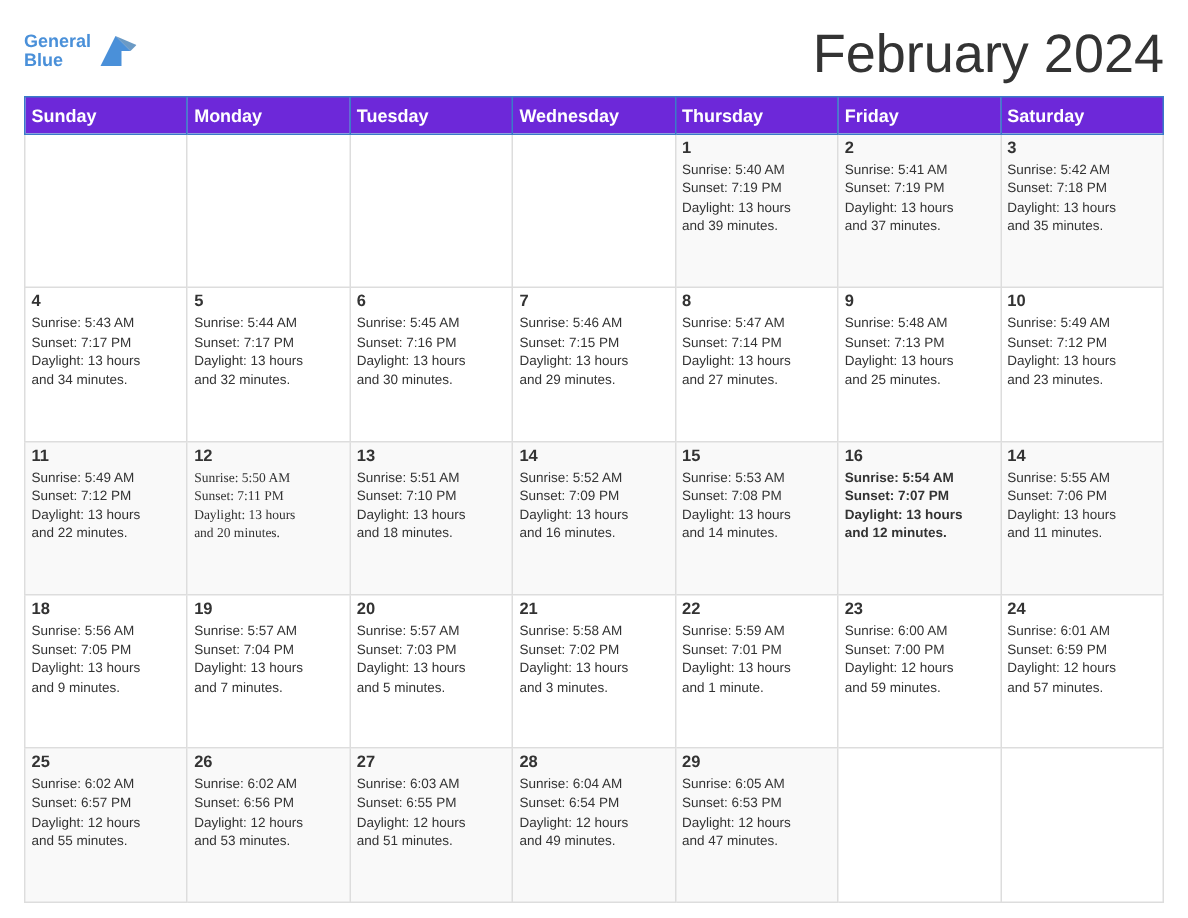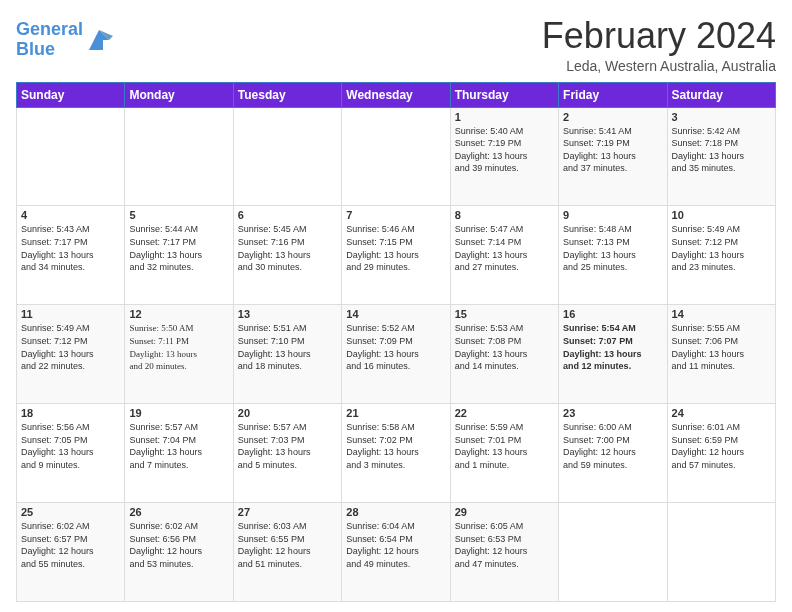--- a/index.html
+++ b/index.html
@@ -22,21 +22,21 @@
       justify-content: space-between;
       align-items: flex-start;
       margin-bottom: 8px;
     }
     .logo {
       display: flex;
       align-items: center;
       margin-top: 4px;
     }
     .logo-text {
-      font-size: 18px;
+      font-size: 12px;
       font-weight: bold;
       color: #333;
       line-height: 1.1;
     }
     .logo-text span {
       color: #4a90d9;
     }
     .logo-icon {
       width: 28px;
       height: 28px;
@@ -115,21 +115,20 @@
           <span style="color:#4a90d9;">Blue</span>
         </div>
       </div>
       <svg class="logo-icon" viewBox="0 0 28 28" xmlns="http://www.w3.org/2000/svg">
         <polygon points="4,24 14,4 24,14 18,14 18,24" fill="#4a90d9"></polygon>
         <polygon points="14,4 24,14 28,10" fill="#2c6fad" opacity="0.7"></polygon>
       </svg>
     </div>
     <div class="title-block">
       <div class="month-title">February 2024</div>
-      <div class="location">Leda, Western Australia, Australia</div>
     </div>
   </div>
 
   <table class="calendar">
     <thead>
       <tr>
         <th>Sunday</th>
         <th>Monday</th>
         <th>Tuesday</th>
         <th>Wednesday</th>

